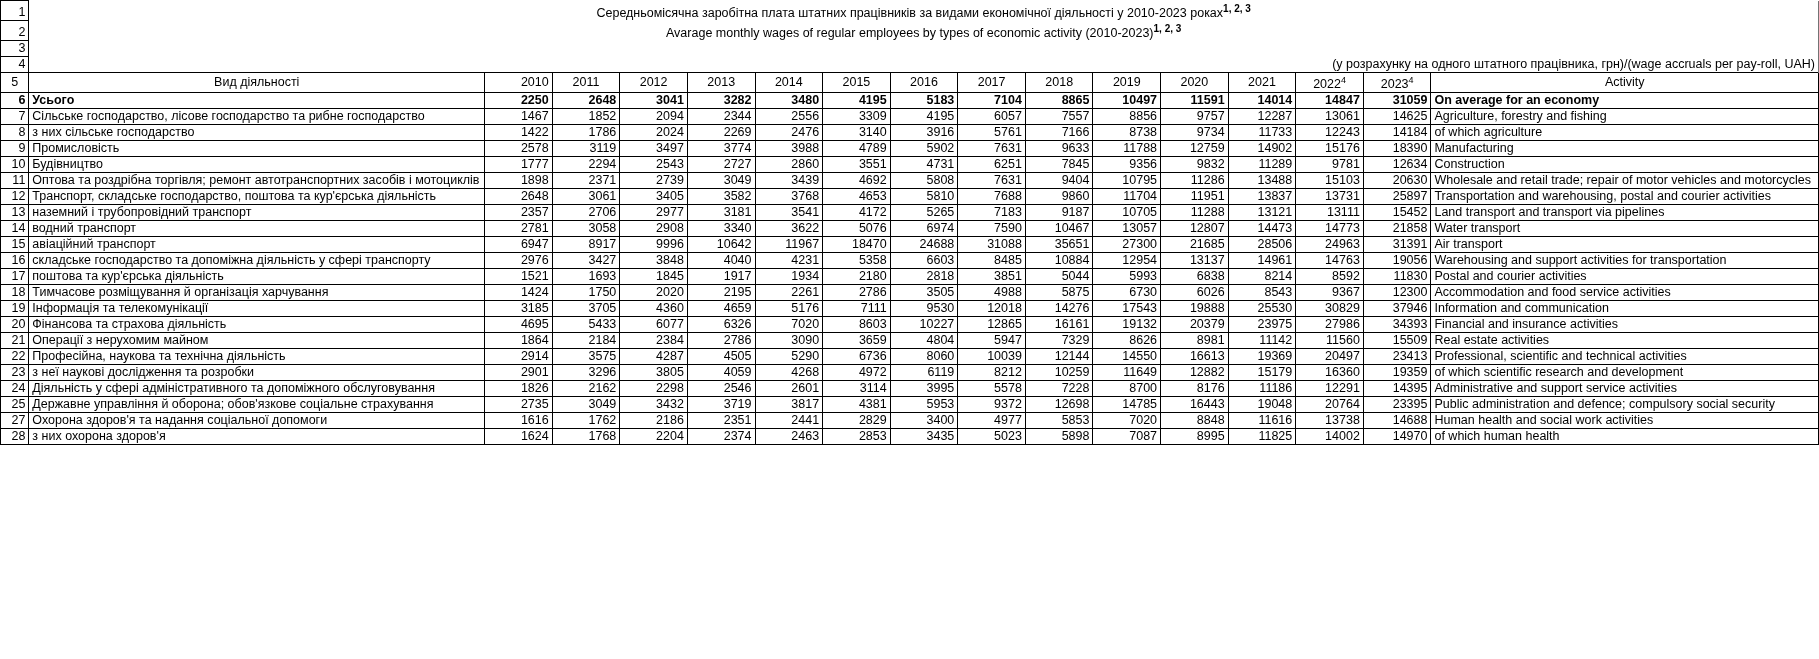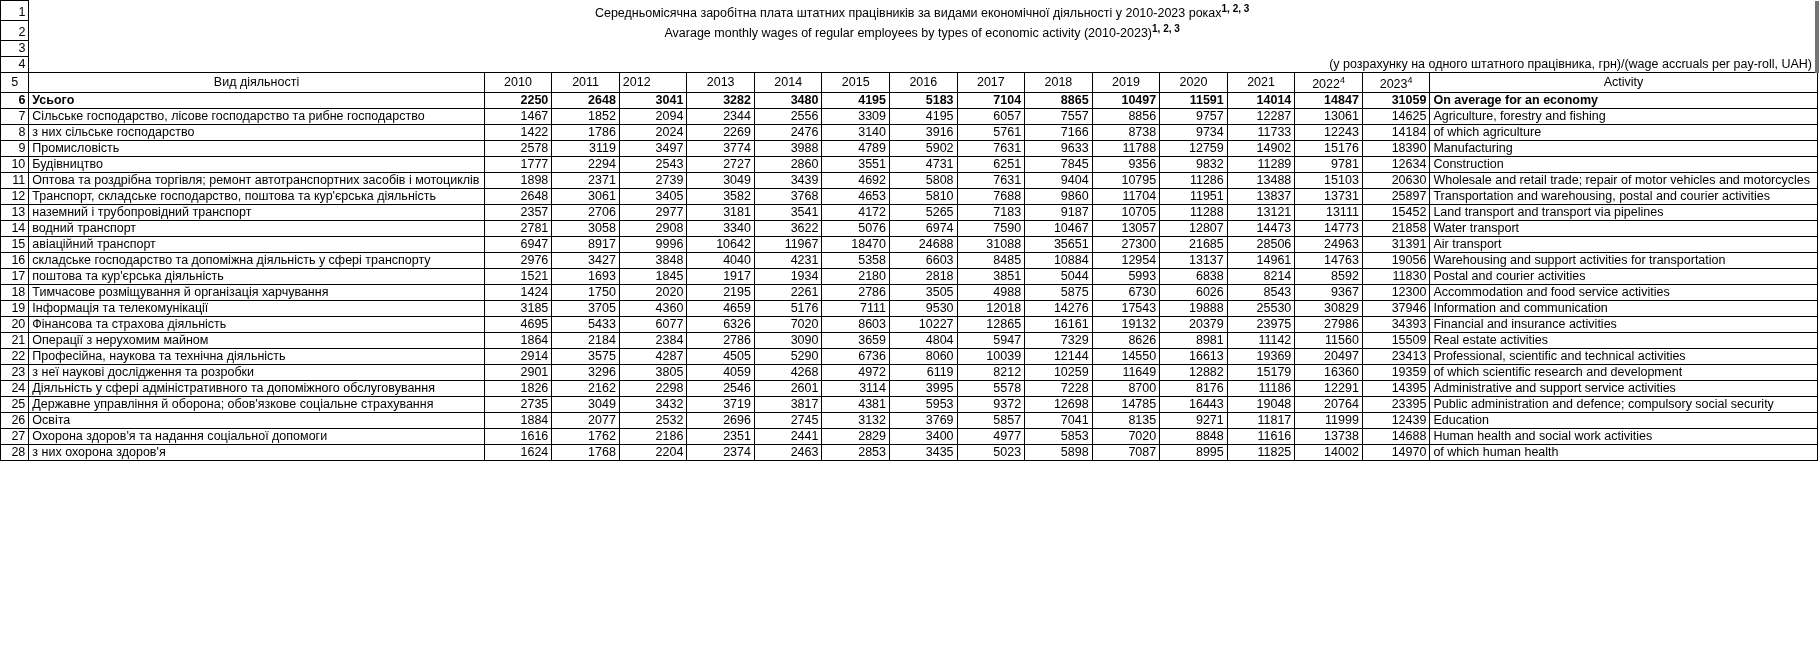--- a/index.html
+++ b/index.html
@@ -57,21 +57,21 @@
     vertical-align:bottom;
   }
   td.eng{
     width:355px;
     text-align:left;
     vertical-align:bottom;
   }
   
   tr.plain td{
     border-left:1px solid #000;
-    border-right:4px solid #737373;
+    border-right:1px solid #737373;
     border-top:none;
     border-bottom:none;
   }
   tr.plain td.rownum{
     border:1px solid #000;
   }
   .title{
     text-align:center;
     font-weight:bold;
     font-size:16px;
@@ -155,23 +155,23 @@
       </tr>
 
       <tr class="plain">
         <td class="rownum">4</td>
         <td class="noteright" colspan="16">(у розрахунку на одного штатного працівника, грн)/(wage accruals per pay-roll, UAH)</td>
       </tr>
 
       <tr class="colhead">
         <td class="rownum">5</td>
         <td class="cat">Вид діяльності</td>
-        <td class="num" style="text-align:center">2010</td>
+        <td class="num" style="text-align:right">2010</td>
         <td class="num" style="text-align:center">2011</td>
-        <td class="num" style="text-align:left">2012</td>
+        <td class="num" style="text-align:center">2012</td>
         <td class="num" style="text-align:center">2013</td>
         <td class="num" style="">2014</td>
         <td class="num" style="text-align:center">2015</td>
         <td class="num" style="text-align:center">2016</td>
         <td class="num" style="text-align:center">2017</td>
         <td class="num" style="text-align:center">2018</td>
         <td class="num" style="text-align:center">2019</td>
         <td class="num" style="text-align:center">2020</td>
         <td class="num" style="text-align:center">2021</td>
         <td class="num" style="text-align:center"><span>2022</span><span class="sup-small">4</span></td>
@@ -553,39 +553,20 @@
           <td class="num">9372</td>
           <td class="num">12698</td>
           <td class="num">14785</td>
           <td class="num">16443</td>
           <td class="num">19048</td>
           <td class="num">20764</td>
           <td class="num">23395</td>
           <td class="eng wrapcell">Public administration and defence; compulsory social security</td>
         </tr>
         <tr>
-          <td class="rownum">26</td>
-          <td class="cat wrapcell">Освіта</td>
-          <td class="num">1884</td>
-          <td class="num">2077</td>
-          <td class="num">2532</td>
-          <td class="num">2696</td>
-          <td class="num">2745</td>
-          <td class="num">3132</td>
-          <td class="num">3769</td>
-          <td class="num">5857</td>
-          <td class="num">7041</td>
-          <td class="num">8135</td>
-          <td class="num">9271</td>
-          <td class="num">11817</td>
-          <td class="num">11999</td>
-          <td class="num">12439</td>
-          <td class="eng wrapcell">Education</td>
-        </tr>
-        <tr>
           <td class="rownum">27</td>
           <td class="cat wrapcell">Охорона здоров'я та надання соціальної допомоги</td>
           <td class="num">1616</td>
           <td class="num">1762</td>
           <td class="num">2186</td>
           <td class="num">2351</td>
           <td class="num">2441</td>
           <td class="num">2829</td>
           <td class="num">3400</td>
           <td class="num">4977</td>

